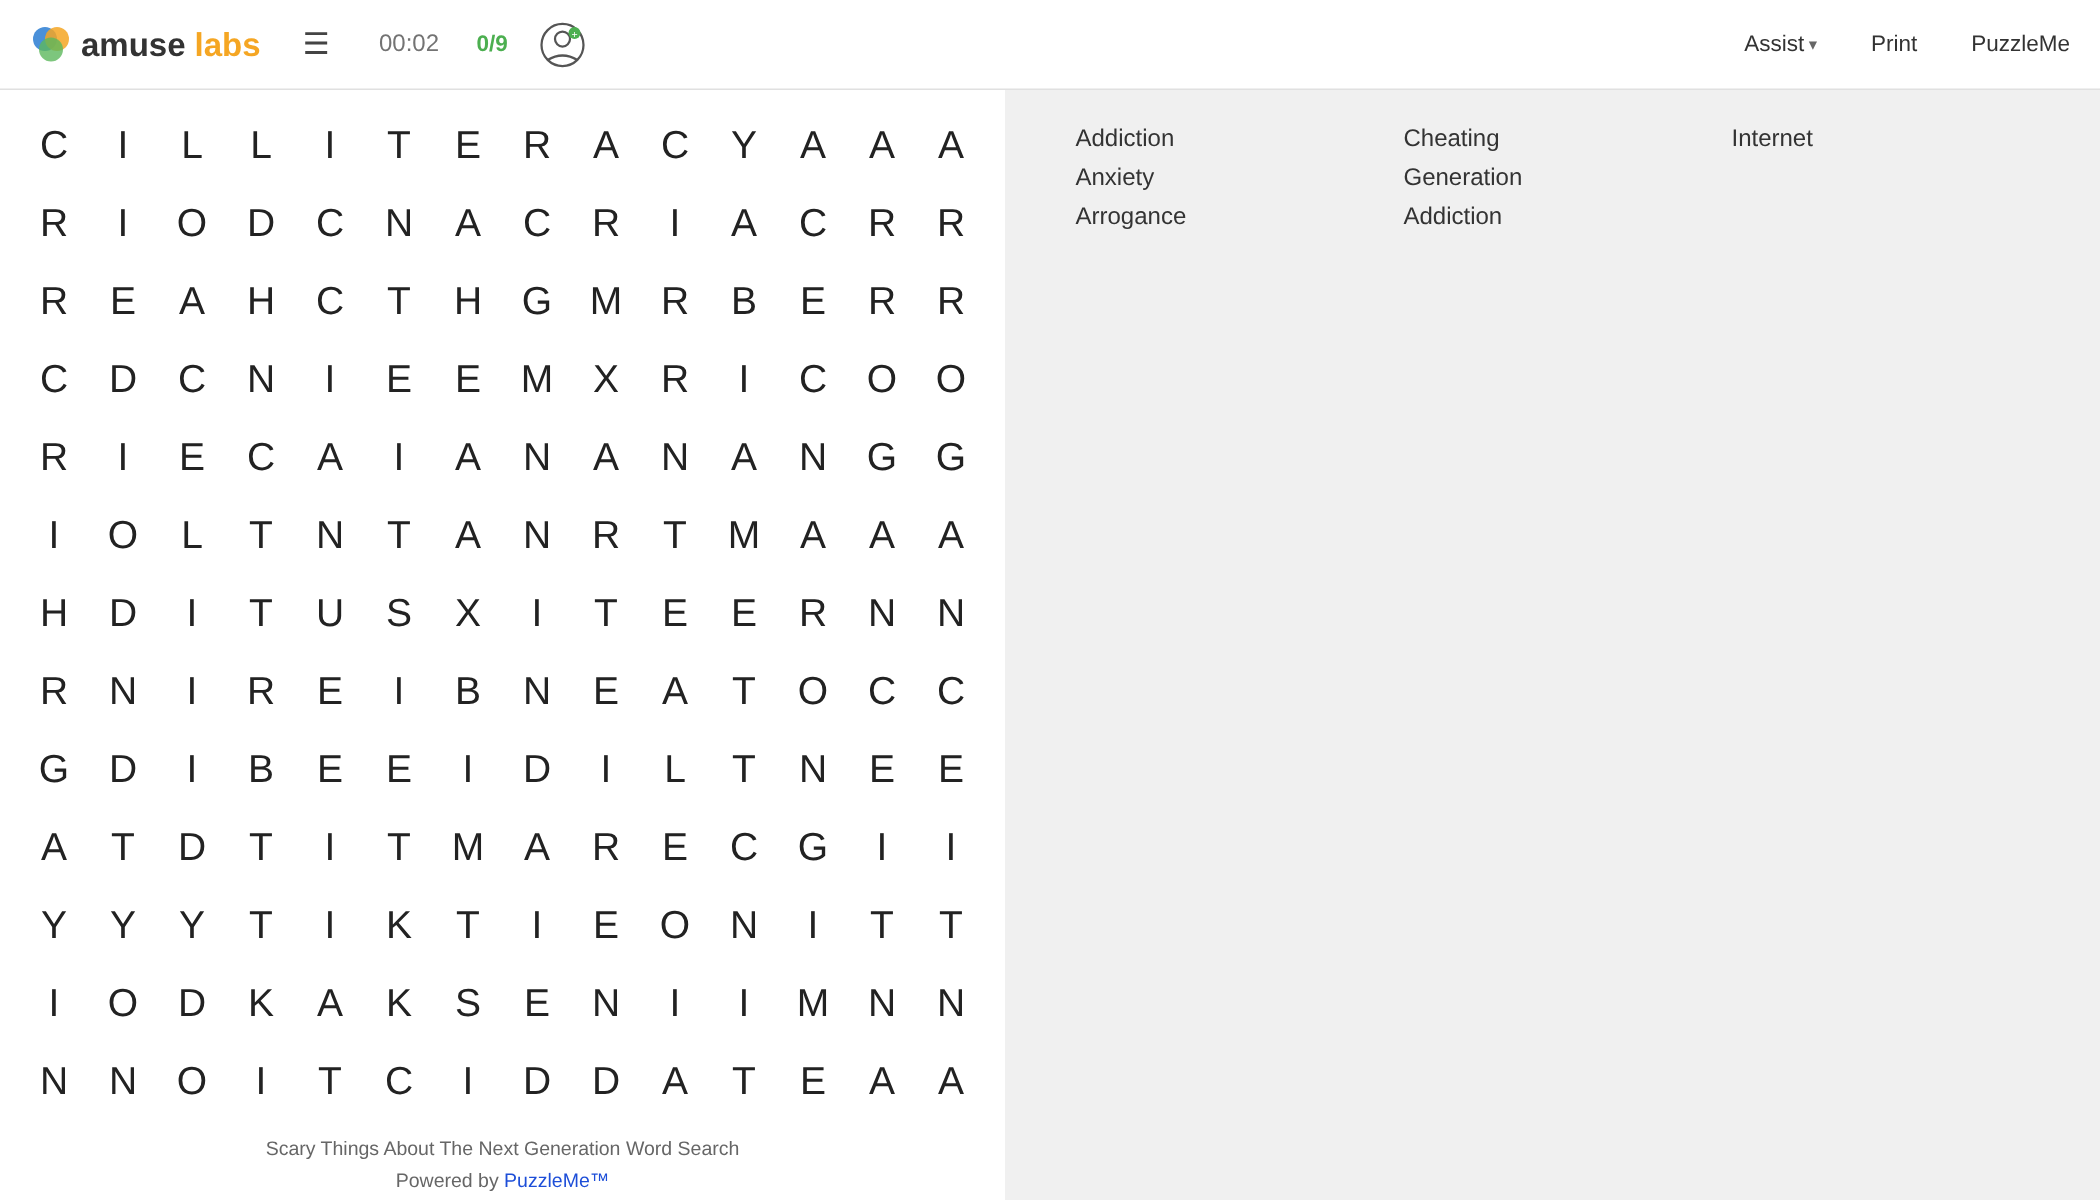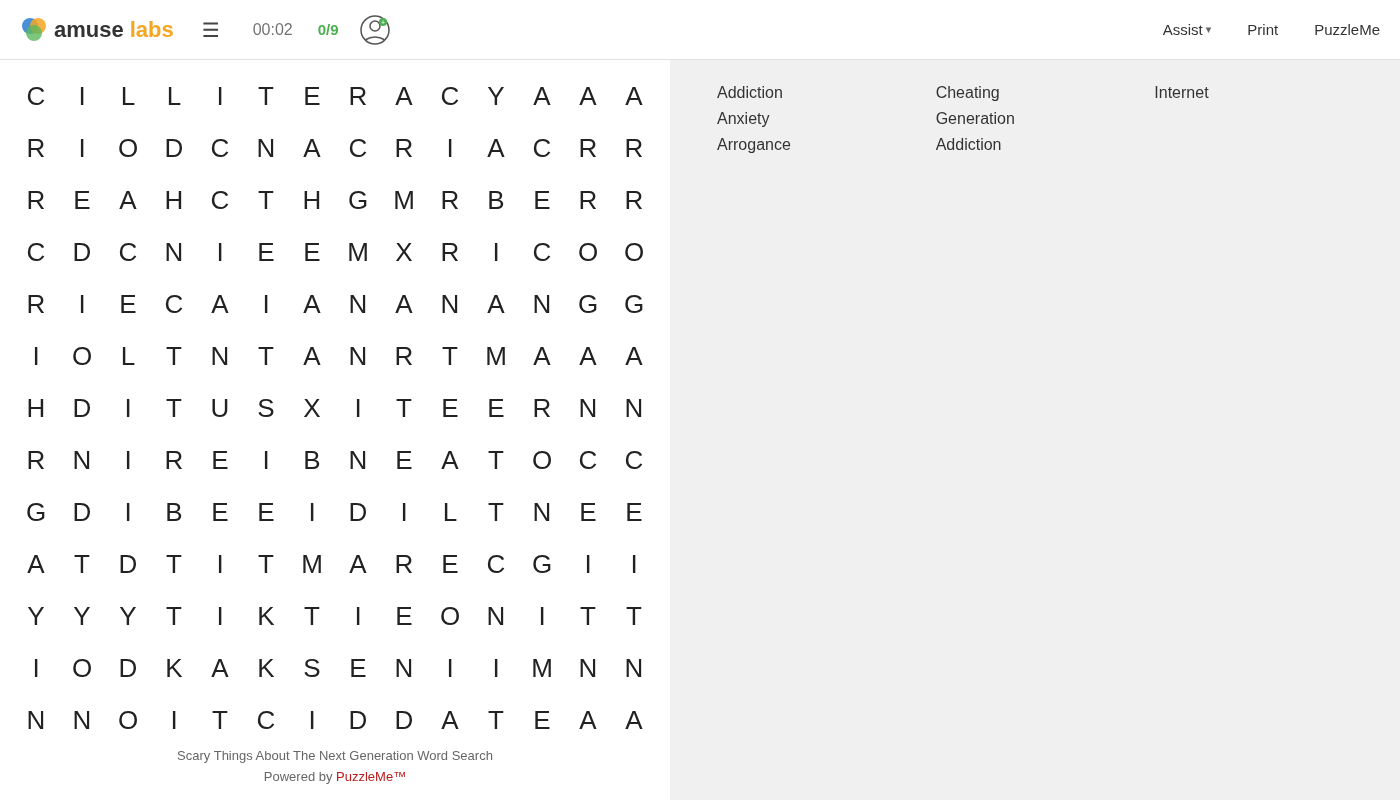--- a/index.html
+++ b/index.html
@@ -93,28 +93,28 @@
       display: flex;
       align-items: center;
       justify-content: center;
       font-size: 26px;
       font-weight: 300;
       color: #222;
       cursor: pointer;
       font-family: -apple-system, BlinkMacSystemFont, 'Segoe UI', sans-serif;
     }
     #grid-footer {
-      margin-top: 0;
+      margin-top: 10px;
       text-align: center;
       color: #666;
       font-size: 13px;
       line-height: 1.6;
     }
     #puzzleme-link {
-      color: #b91c1c;
+      color: #1d4ed8;
       text-decoration: none;
     }
 
     
     #word-panel {
       flex: 1;
       background: #f0f0f0;
       padding: 20px 47px;
     }
     .word-columns {

